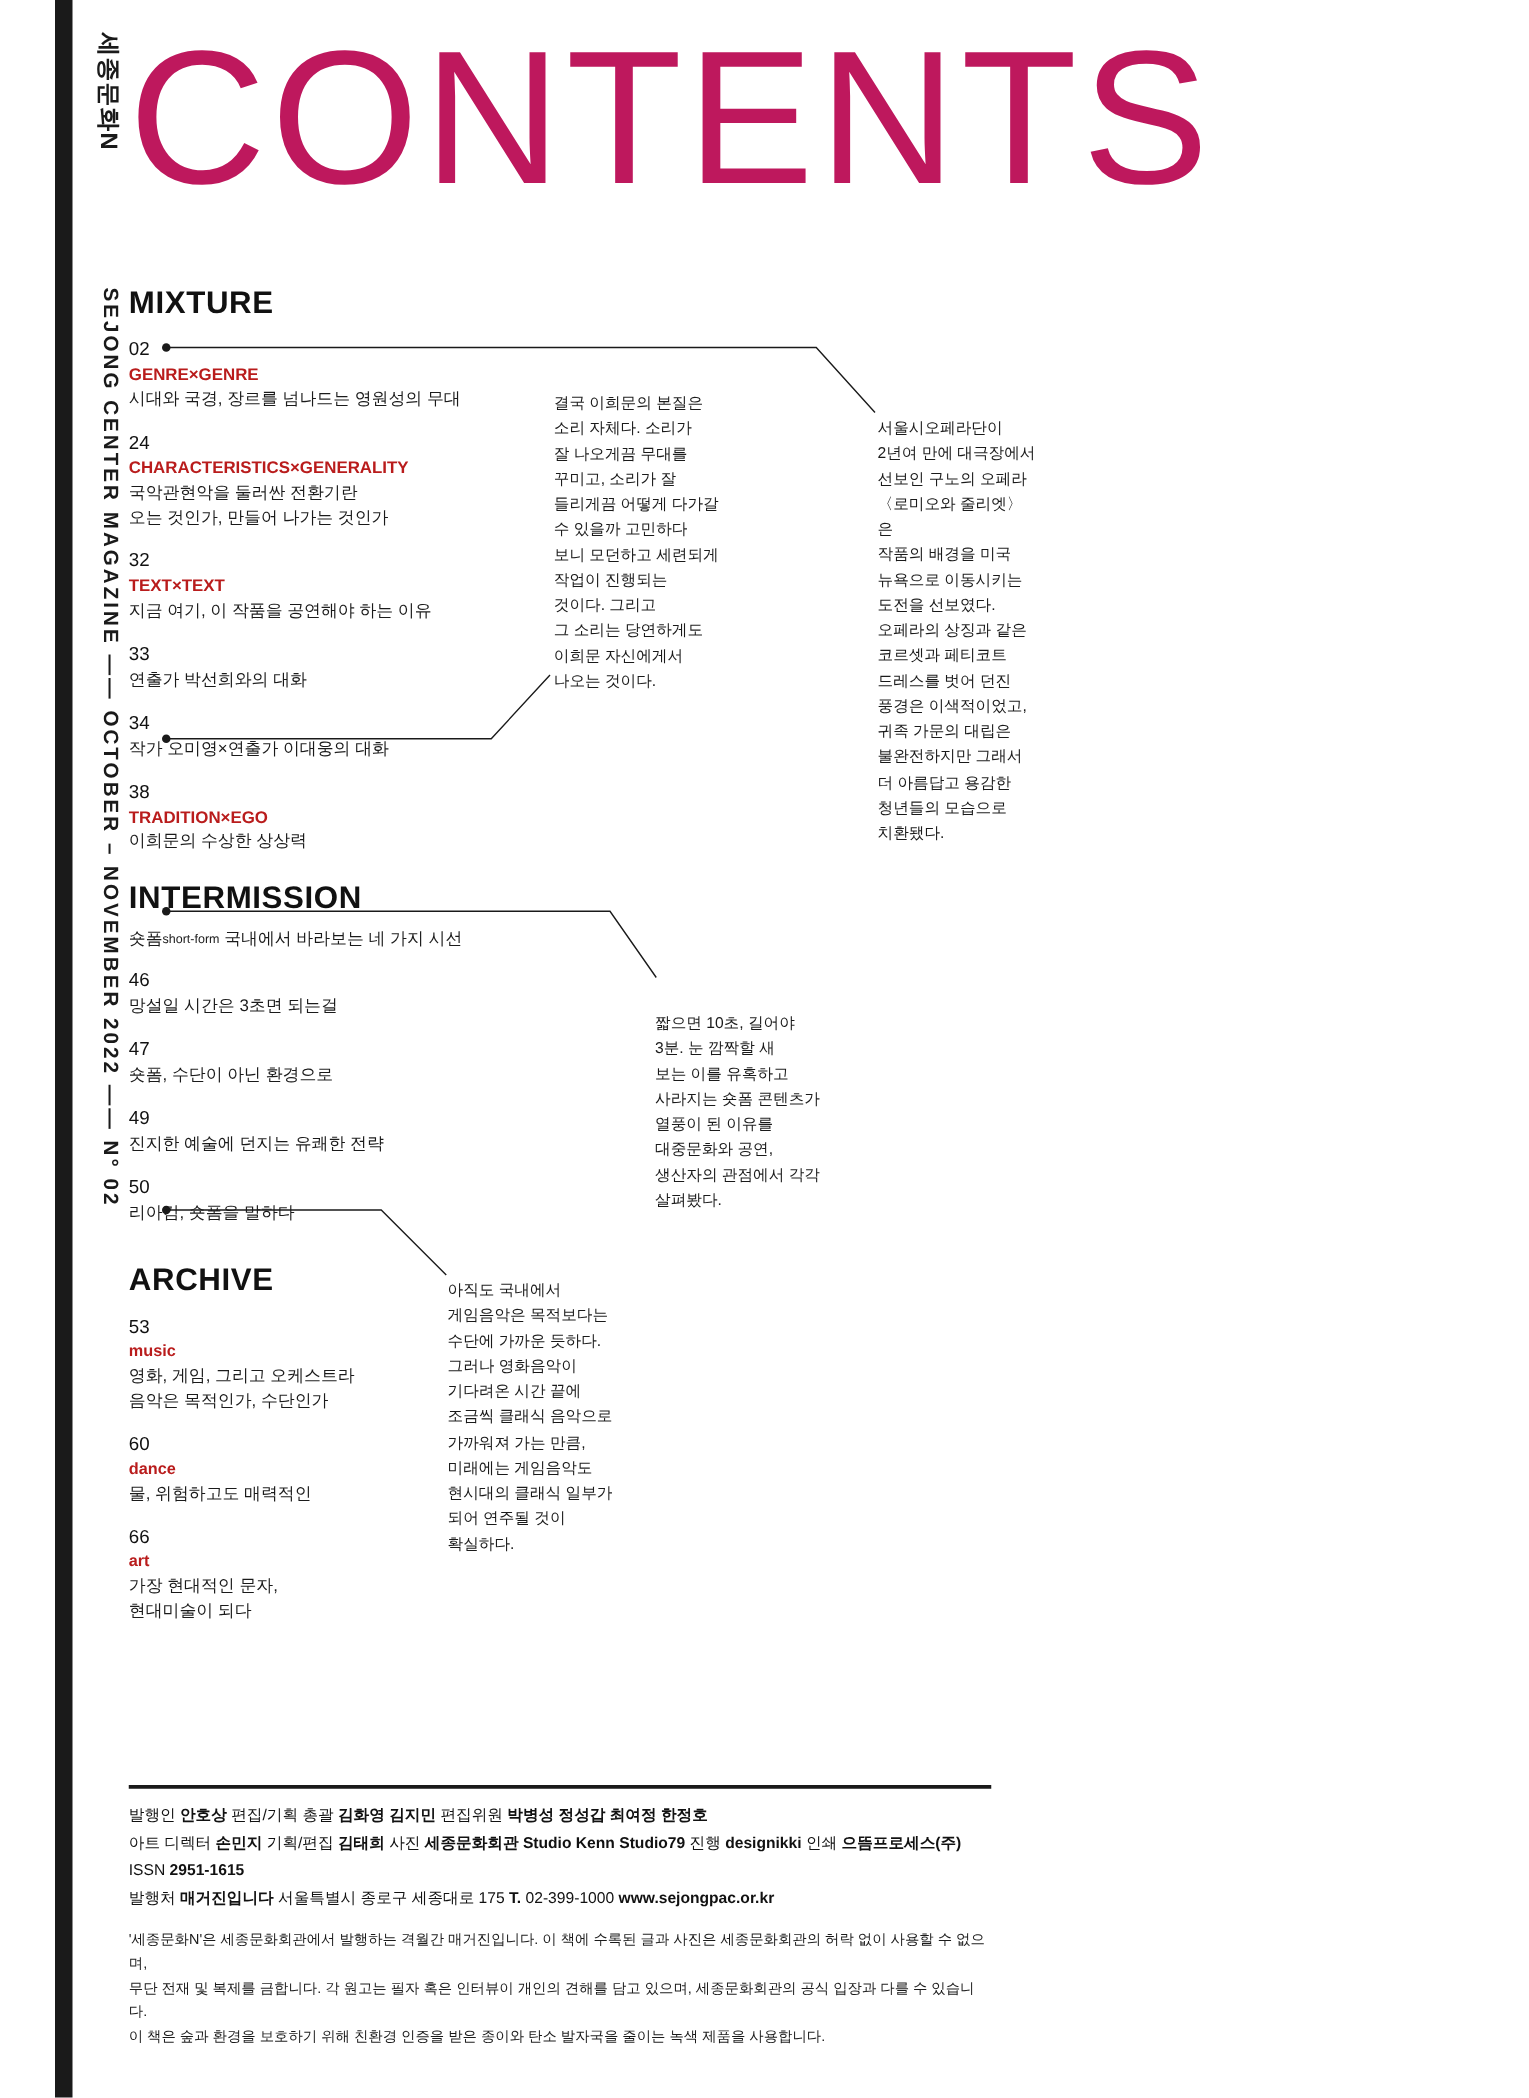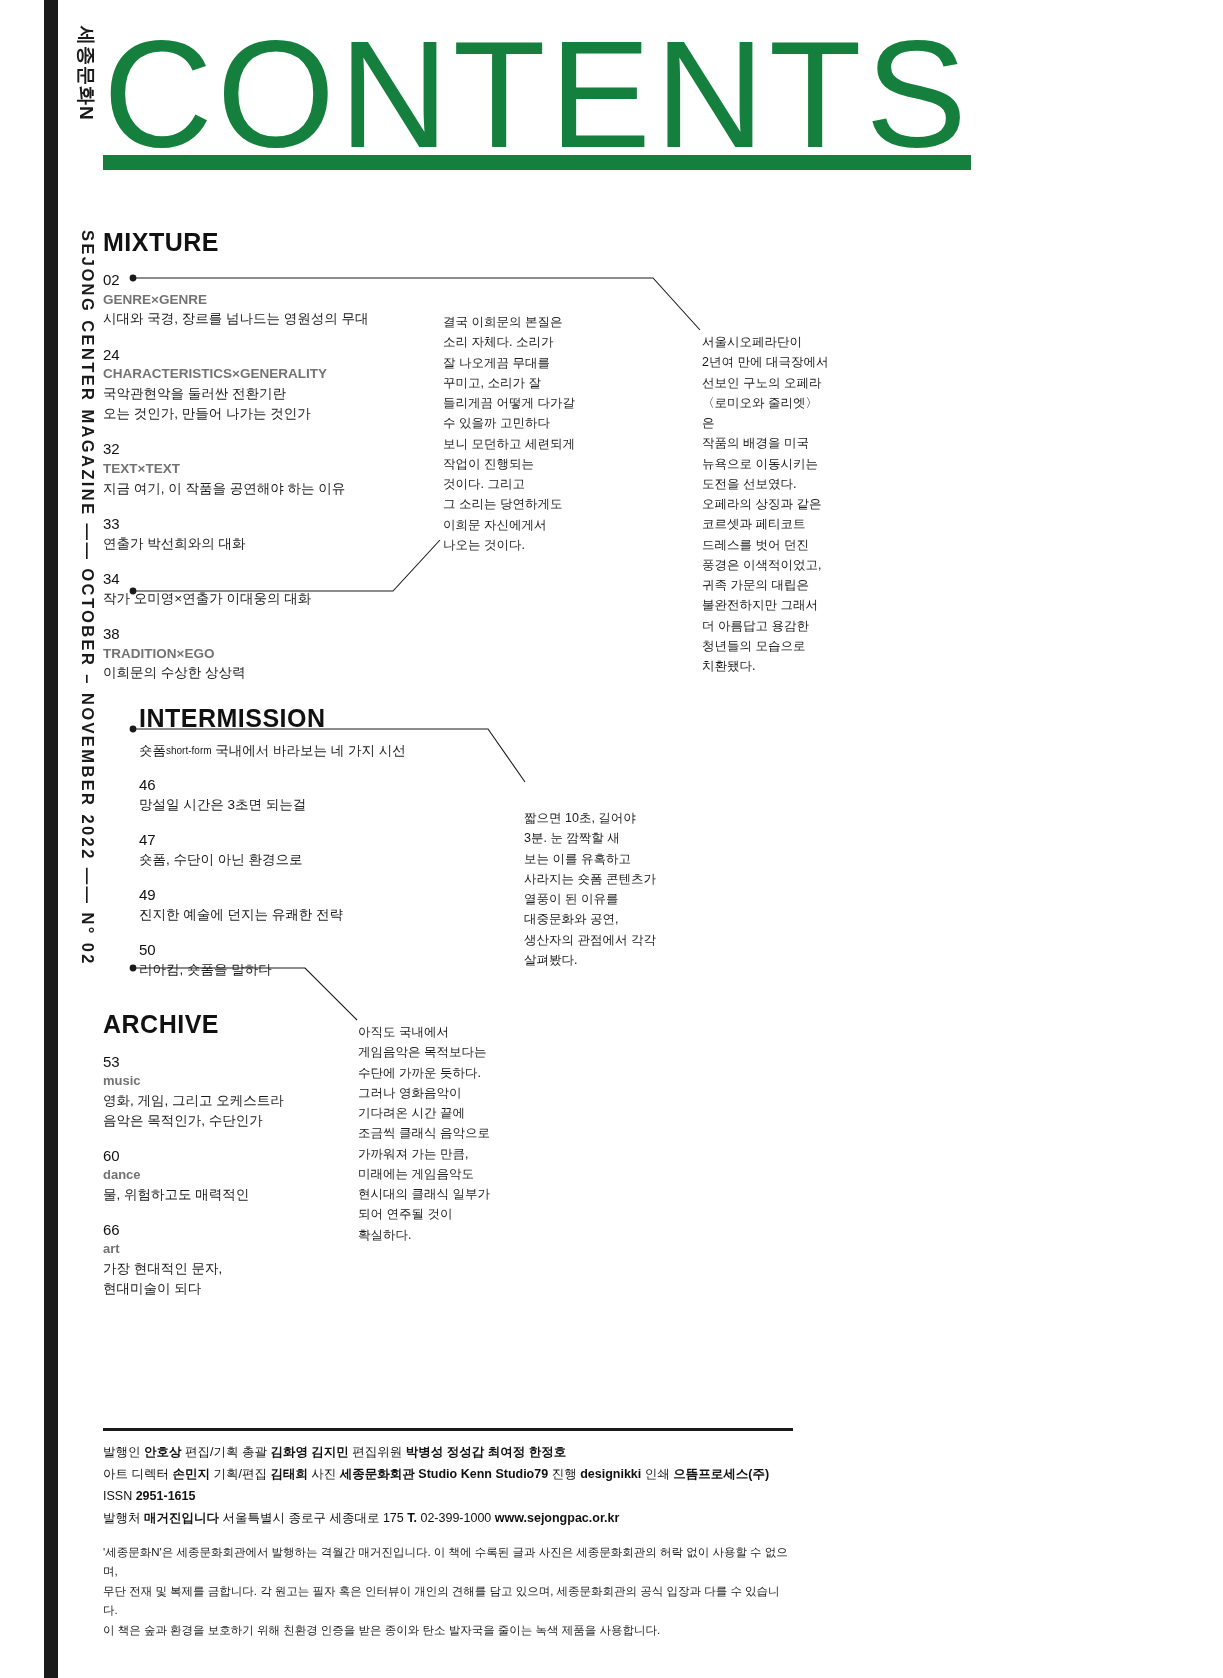--- a/index.html
+++ b/index.html
@@ -35,50 +35,49 @@
     left:38px; top:230px;
     transform:rotate(90deg);
     font-size:16.5px; letter-spacing:2.4px;
     line-height:1;
   }
 
   
   #contents-title {
     position:absolute; left:103px; top:18px;
     font-size:152px; font-weight:300; letter-spacing:4px;
-    line-height:1; color:#15803d;
+    line-height:1; color:#be185d;
     font-family:"Liberation Sans", sans-serif;
-    text-decoration:underline;
   }
 
   
   #toc { position:absolute; left:103px; top:228px; width:360px; }
   .section-head {
     font-size:25px; font-weight:bold; letter-spacing:0.5px;
     color:#111; margin-bottom:14px;
   }
   .section-sub {
     font-size:13.5px; color:#1a1a1a; margin:-6px 0 16px 0; line-height:1.45;
   }
   .section-sub .sup { font-size:10px; vertical-align:1px; }
   .entry { margin-bottom:16px; }
   .entry-num {
     font-size:15px; font-weight:normal; color:#111; line-height:1.25;
     display:block;
   }
   .entry-title {
-    font-size:13.5px; font-weight:bold; color:#737373; line-height:1.45;
+    font-size:13.5px; font-weight:bold; color:#b91c1c; line-height:1.45;
     display:block;
   }
   .entry-title.lower { font-weight:bold; font-size:13px; }
   .entry-desc {
     font-size:13.5px; color:#1a1a1a; line-height:1.5; display:block;
   }
   #sec-mixture { margin-bottom:20px; }
-  #sec-intermission { margin-bottom:30px;margin-left:36px; }
+  #sec-intermission { margin-bottom:30px; }
 
   
   .pullquote {
     position:absolute;
     font-size:12.5px; line-height:1.62; color:#1a1a1a;
     white-space:pre-line;
   }
   #pq-1 { left:443px; top:312px; width:140px; }
   #pq-2 { left:702px; top:332px; width:128px; }
   #pq-3 { left:524px; top:808px; width:150px; }

